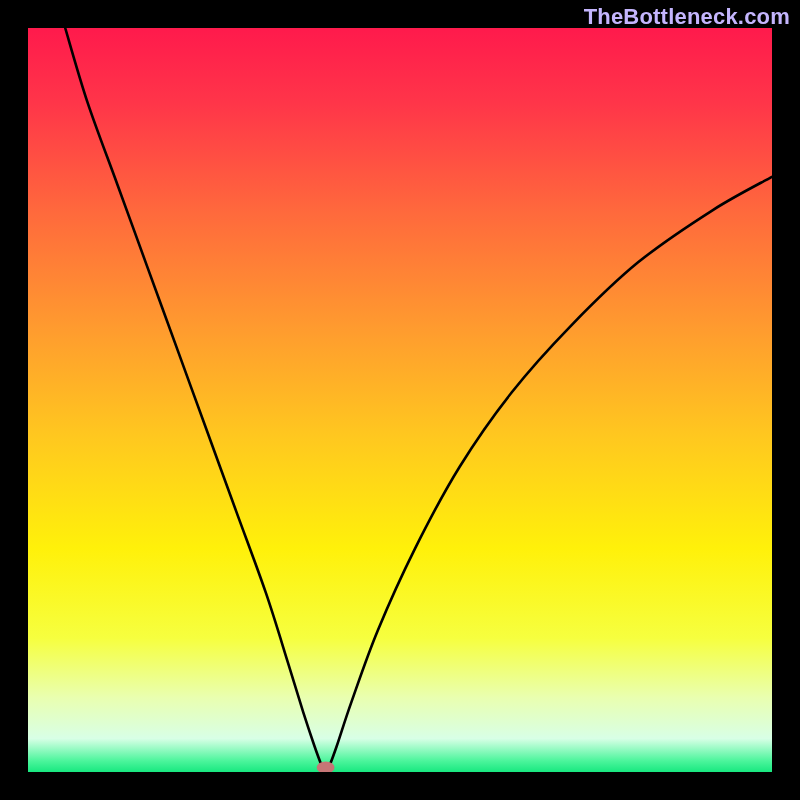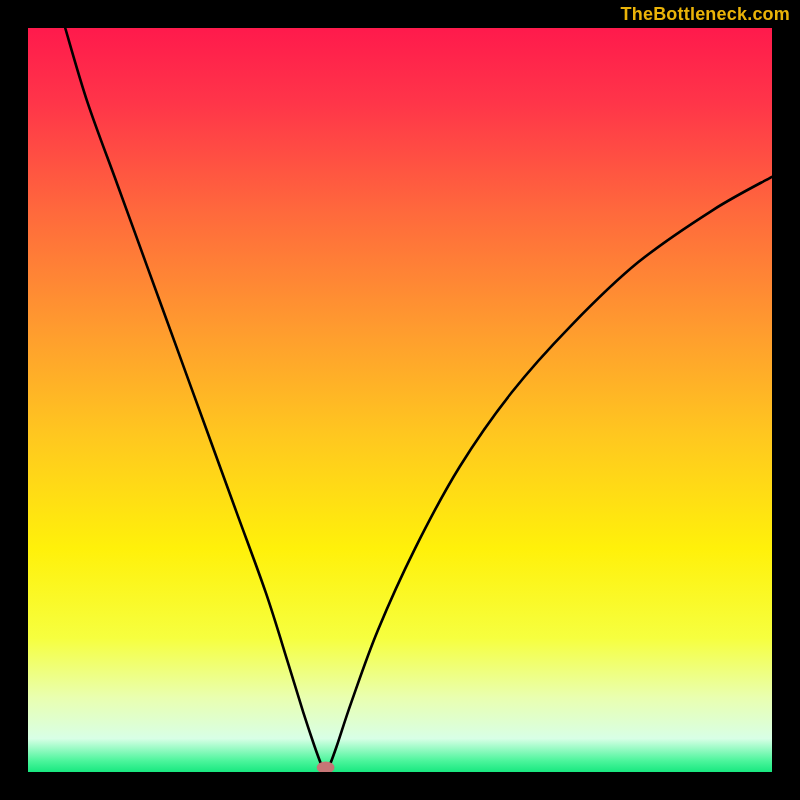--- a/index.html
+++ b/index.html
@@ -14,22 +14,22 @@
   .frame {
     position: relative;
     width: 800px;
     height: 800px;
     background: #000;
   }
   .watermark {
     position: absolute;
     top: 4px;
     right: 10px;
-    color: #eab308;
-    font-size: 18px;
+    color: #c4b5fd;
+    font-size: 22px;
     font-weight: 600;
     letter-spacing: 0.2px;
     z-index: 50;
     user-select: none;
   }
   
   .plot-area {
     position: absolute;
     left: 28px;
     top: 28px;

